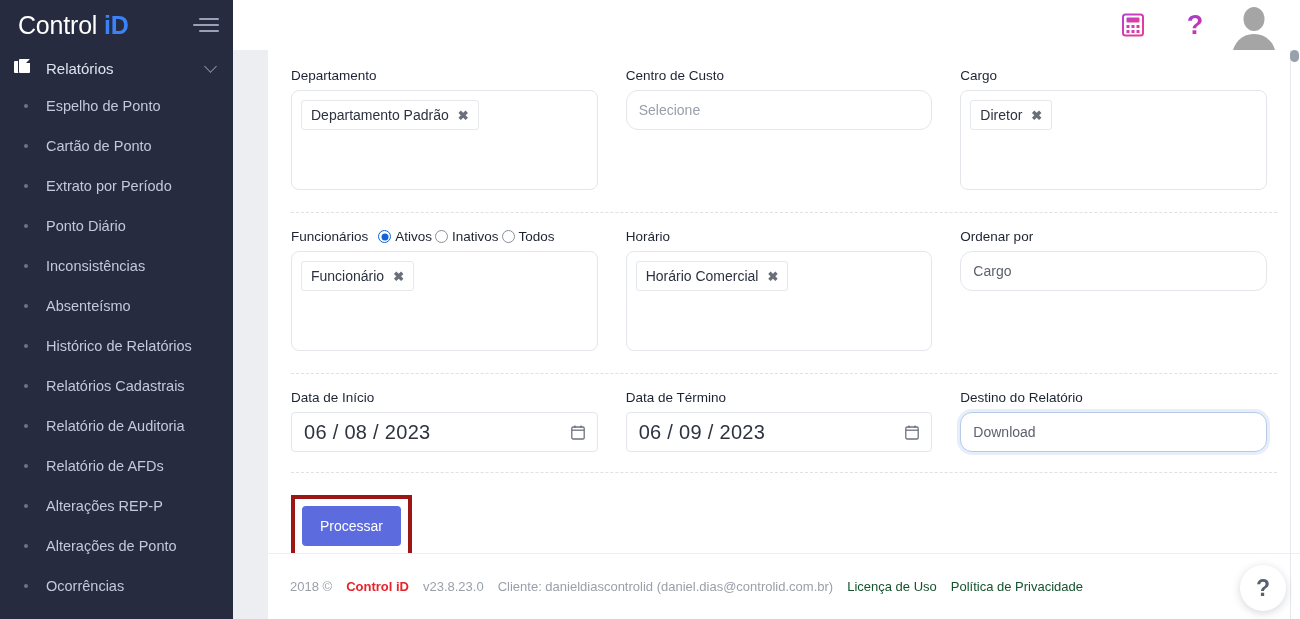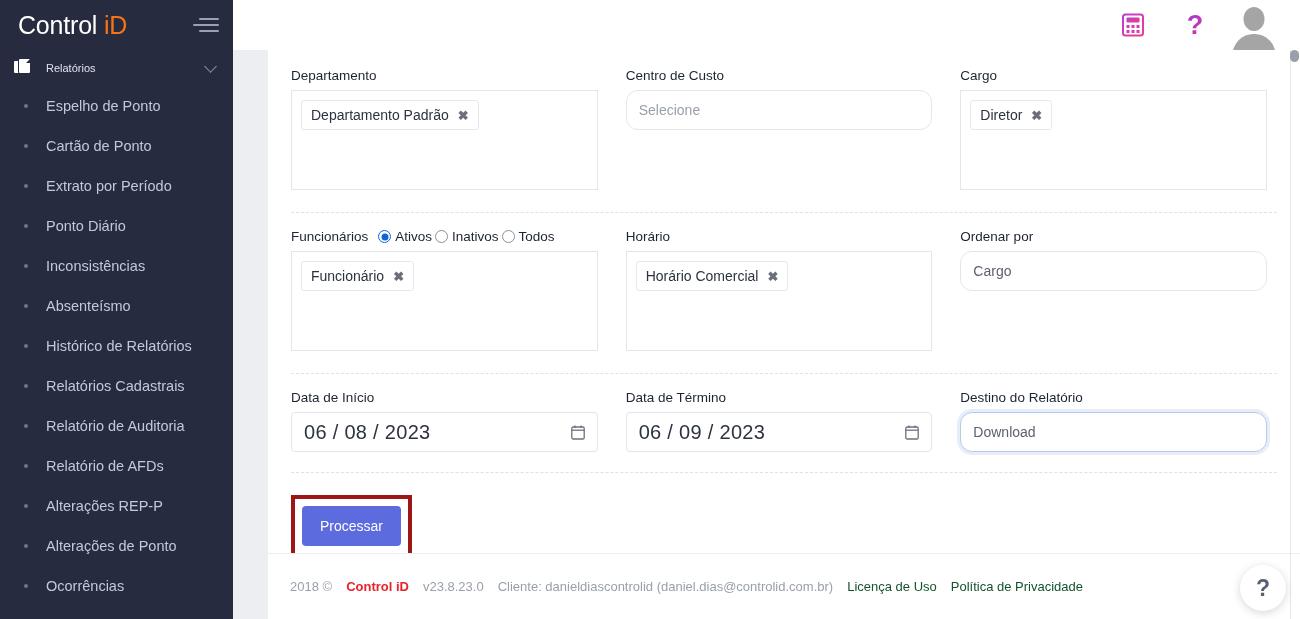--- a/index.html
+++ b/index.html
@@ -31,36 +31,36 @@
     background: #272b3f;
     justify-content: space-between;
   }
   .brand-text {
     font-size: 25px;
     font-weight: 400;
     letter-spacing: -0.2px;
     white-space: nowrap;
   }
   .brand-text .c1 { color: #ffffff; }
-  .brand-text .c2 { color: #f97316; font-weight: 400; }
+  .brand-text .c2 { color: #3b82f6; font-weight: 700; }
   .hamburger {
     width: 26px; height: 20px;
     display: flex; flex-direction: column; justify-content: space-between;
     cursor: pointer; padding: 3px 0;
   }
   .hamburger i { display: block; height: 2px; background: #9aa0b8; border-radius: 1px; }
   .hamburger i:nth-child(1) { width: 20px; margin-left: 6px; }
   .hamburger i:nth-child(2) { width: 26px; }
   .hamburger i:nth-child(3) { width: 20px; margin-left: 6px; }
 
   .nav-group {
     display: flex; align-items: center;
     height: 36px;
     padding: 0 18px 0 14px;
-    font-size: 11px;
+    font-size: 15px;
     color: #dfe2ef;
     cursor: pointer;
   }
   .nav-group .gicon {
     width: 20px; height: 20px; margin-right: 12px;
     position: relative; flex: 0 0 20px;
   }
   .nav-group .gicon .pg-back {
     position: absolute; left: 0; top: 3px;
     width: 9px; height: 12px; background: #ffffff; border-radius: 1px;
@@ -208,21 +208,21 @@
   .radio.checked::after {
     content:"";
     position: absolute; left: 50%; top: 50%;
     transform: translate(-50%,-50%);
     width: 7px; height: 7px; border-radius: 50%;
     background: #1264d6;
   }
 
   .multiselect {
     border: 1px solid #e3e6ea;
-    border-radius: 0;
+    border-radius: 8px;
     min-height: 100px;
     padding: 9px;
     background: #fff;
   }
   .chip {
     display: inline-flex; align-items: center;
     border: 1px solid #e6e8ec;
     border-radius: 3px;
     padding: 6px 9px;
     font-size: 14px;

